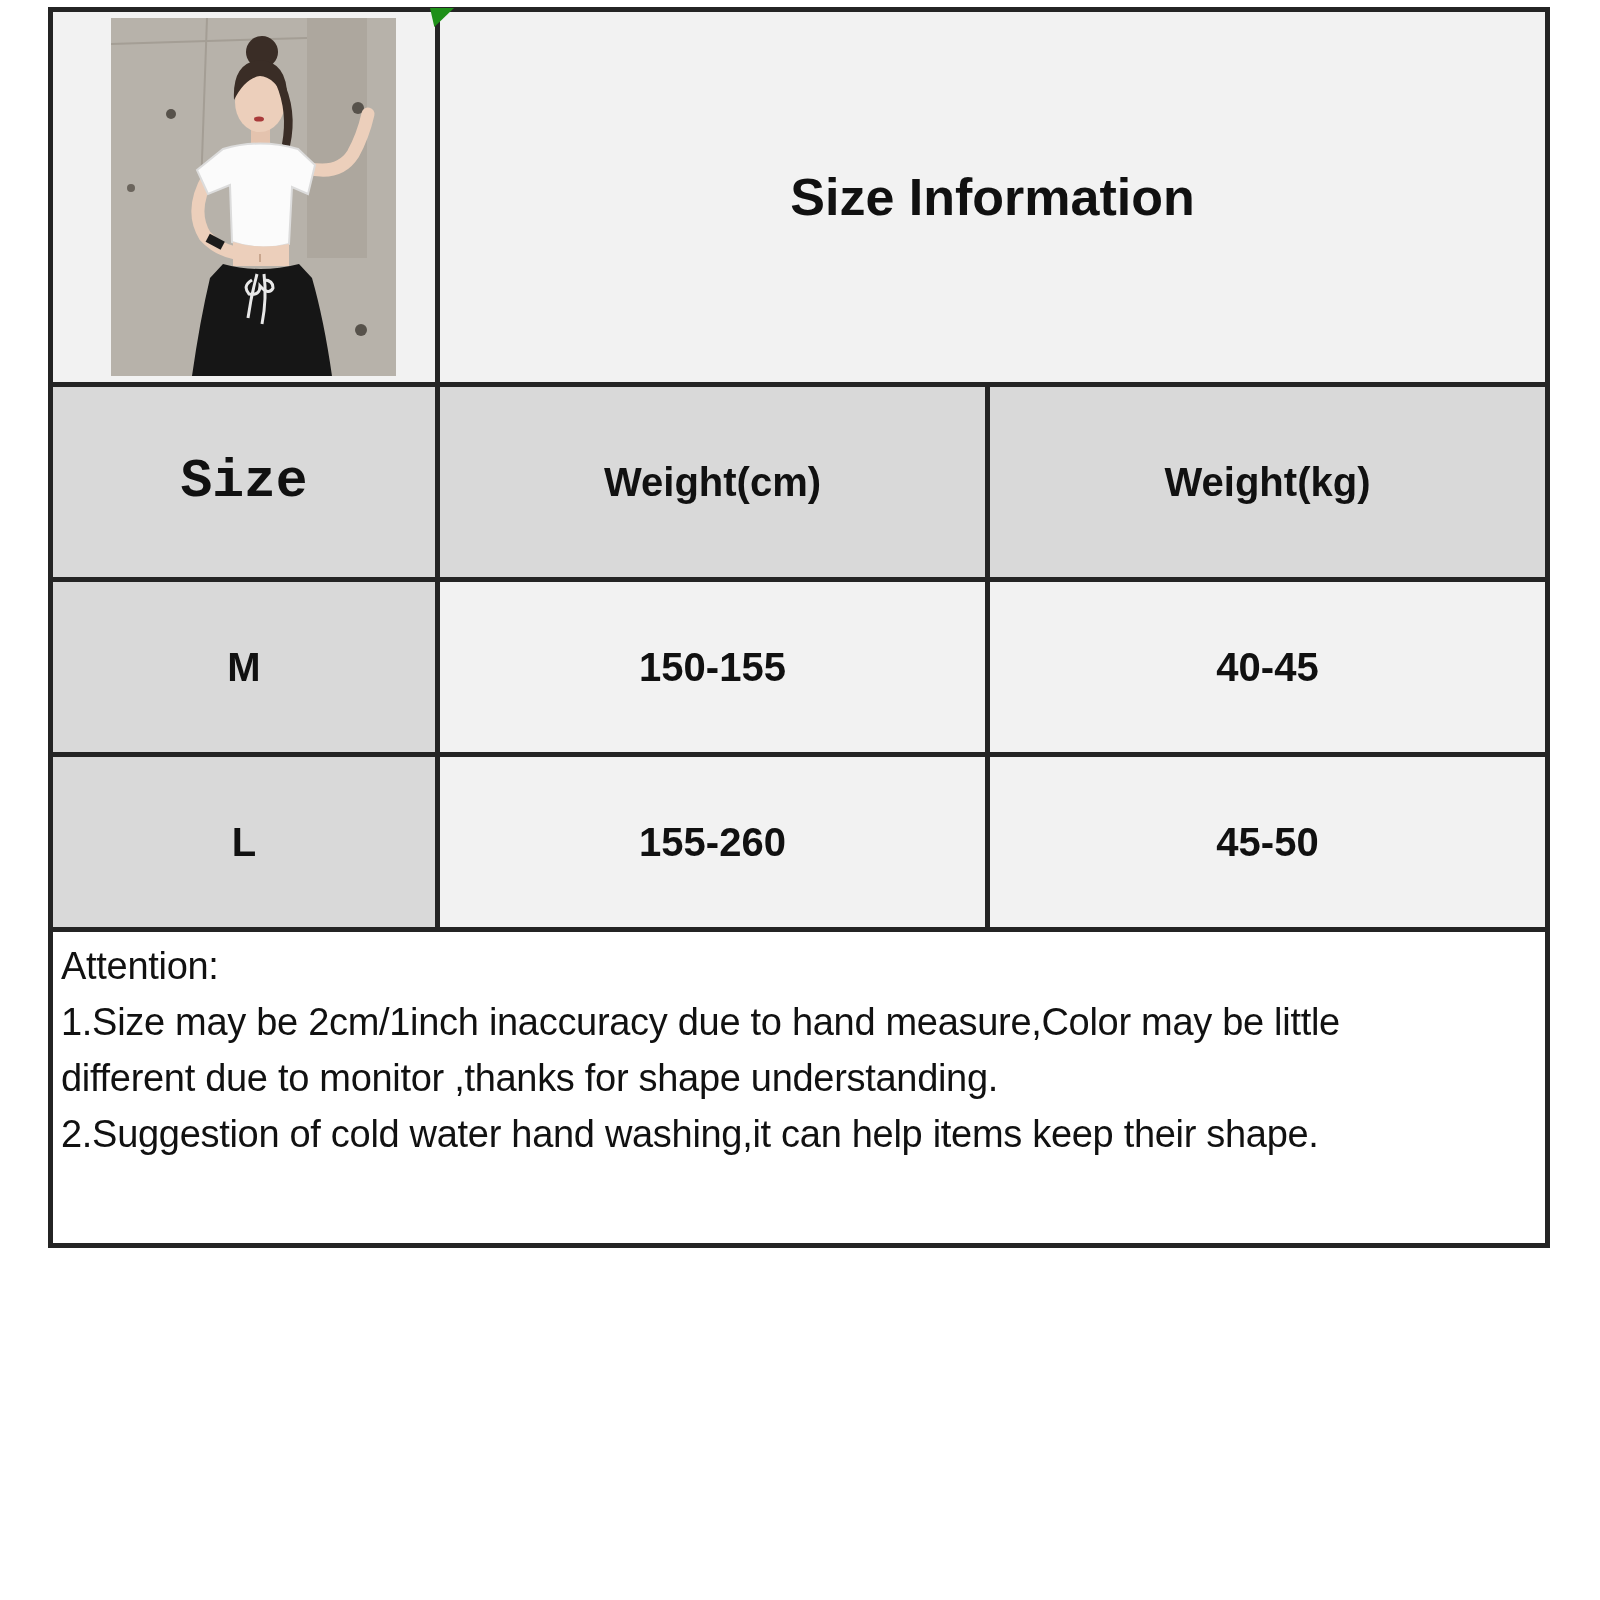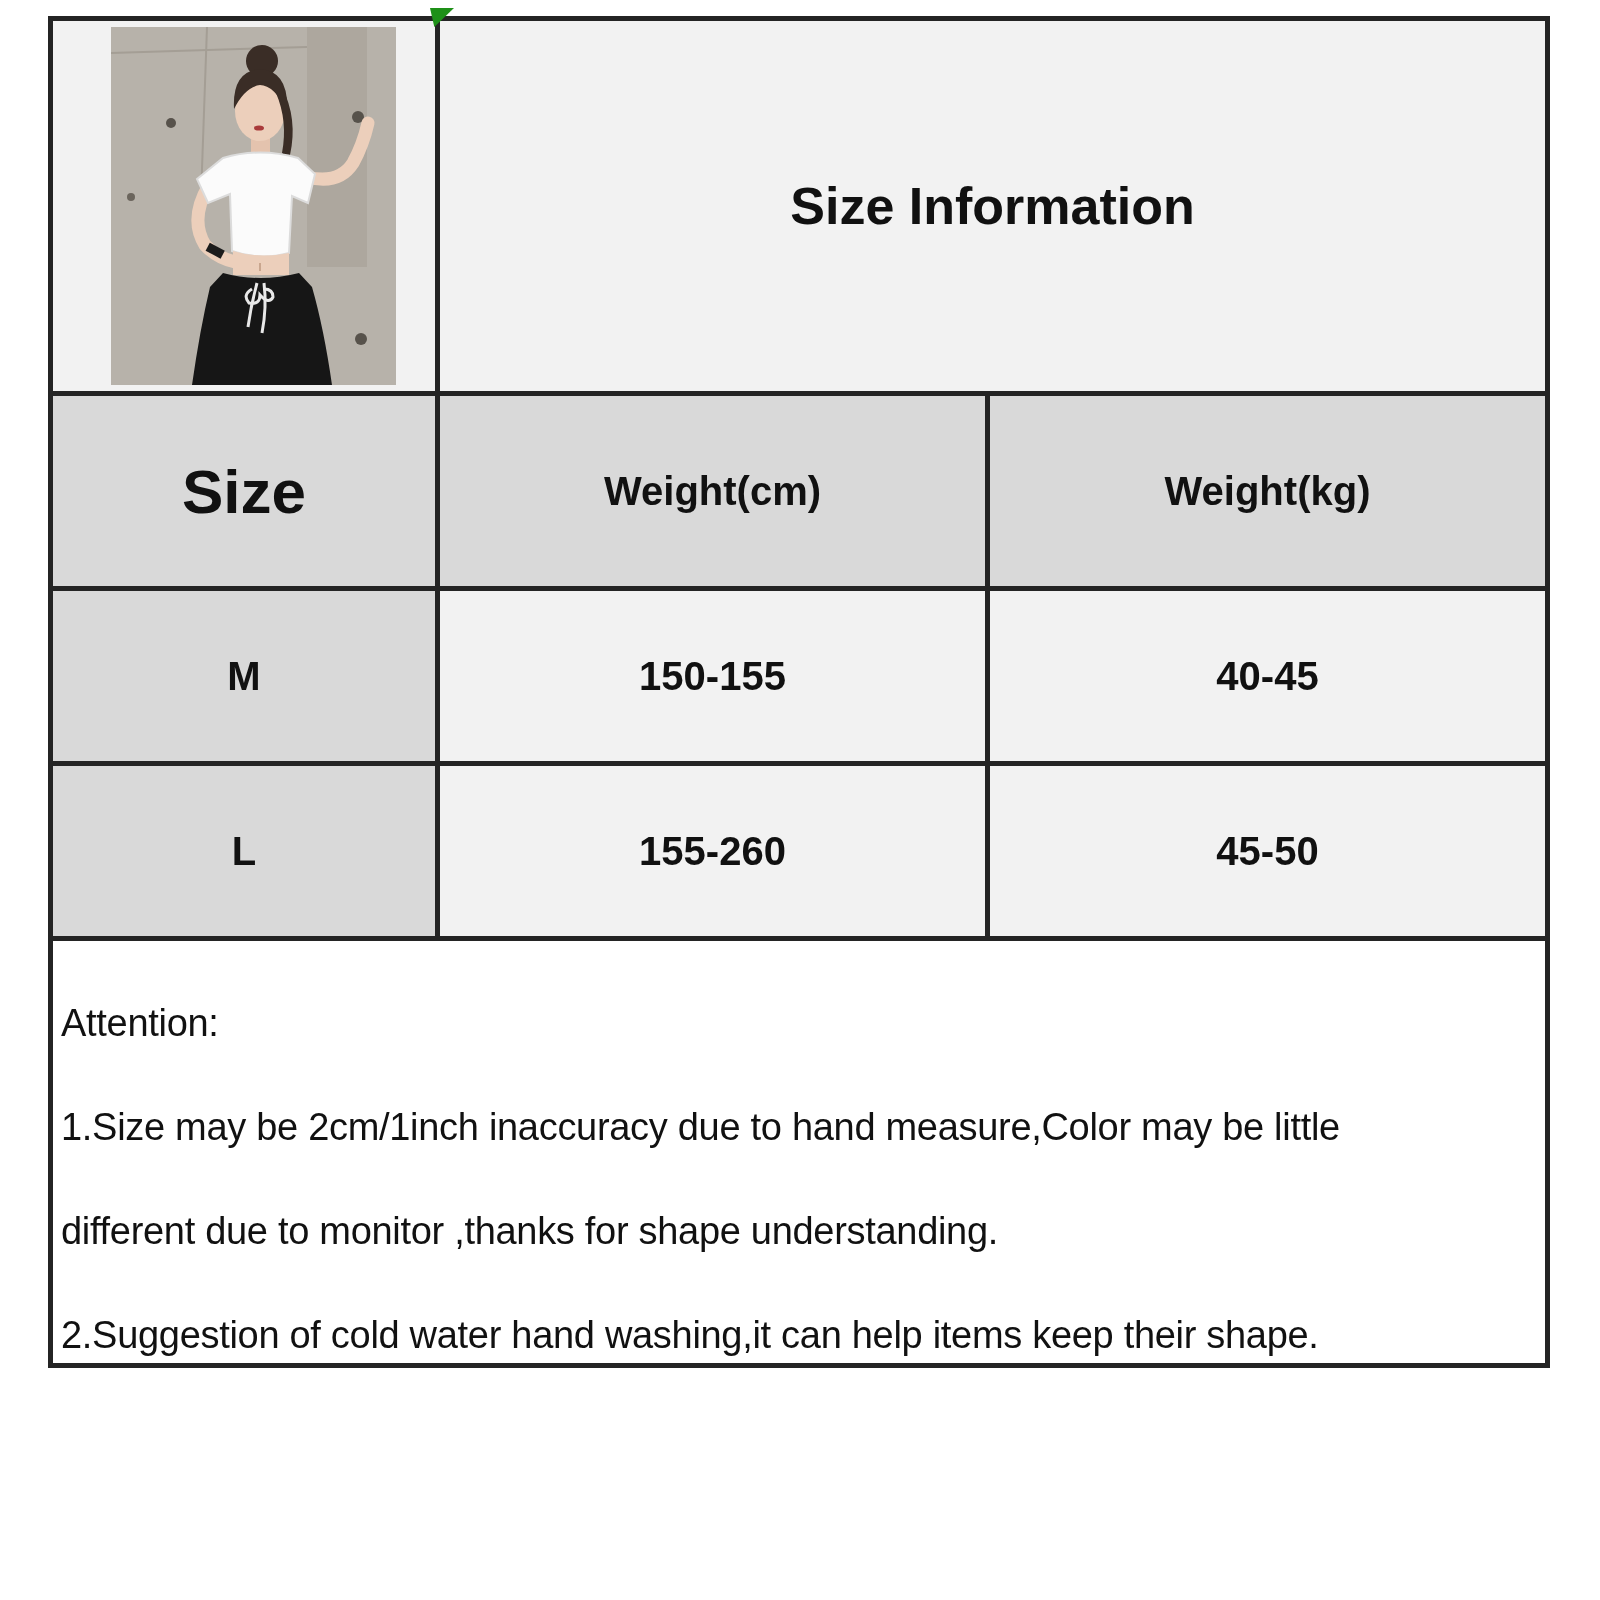--- a/index.html
+++ b/index.html
@@ -5,21 +5,21 @@
   html, body { margin: 0; padding: 0; }
   body {
     width: 1600px; height: 1600px;
     background: #ffffff;
     font-family: "Liberation Sans", sans-serif;
     position: relative;
     color: #111;
   }
   .card {
     position: absolute;
-    left: 48px; top: 16px;
+    left: 48px; top: 7px;
     width: 1497px;
     border-collapse: collapse;
     table-layout: fixed;
   }
   .card td {
     border: 5px solid #242424;
     padding: 0;
     text-align: center;
     vertical-align: middle;
     overflow: hidden;
@@ -31,21 +31,21 @@
     font-size: 52px;
     font-weight: 700;
     letter-spacing: 0px;
   }
   .header-row td {
     height: 190px;
     background: #d9d9d9;
     font-weight: 700;
     font-size: 40px;
   }
-  .header-row td.size-head { font-size: 62px; }
+  .header-row td.size-head { font-size: 53px; font-family: Liberation Mono, monospace; }
   .data-row td {
     height: 170px;
     background: #f2f2f2;
     font-weight: 700;
     font-size: 40px;
   }
   .data-row td.row-label {
     background: #d9d9d9;
     font-size: 40px;
   }
@@ -53,21 +53,21 @@
     height: 305px;
     background: #ffffff;
     text-align: left !important;
     vertical-align: top !important;
     padding: 6px 10px 0 8px !important;
     font-size: 38px;
     font-weight: 400;
     line-height: 56px;
     letter-spacing: -0.3px;
   }
-  .attention-cell div { white-space: nowrap; margin-top: 48px; }
+  .attention-cell div { white-space: nowrap; }
   .green-marker {
     position: absolute;
     left: 430px; top: 8px;
     width: 24px; height: 19px;
     background: #1e9018;
     clip-path: polygon(0 0, 100% 0, 18% 100%);
   }
 </style>
 </head>
 <body>

